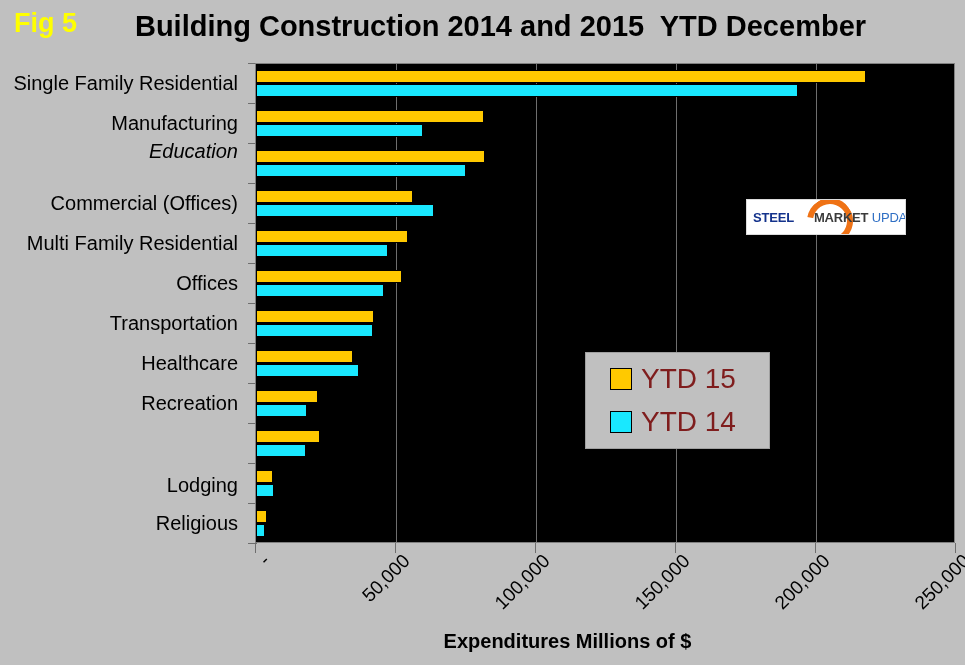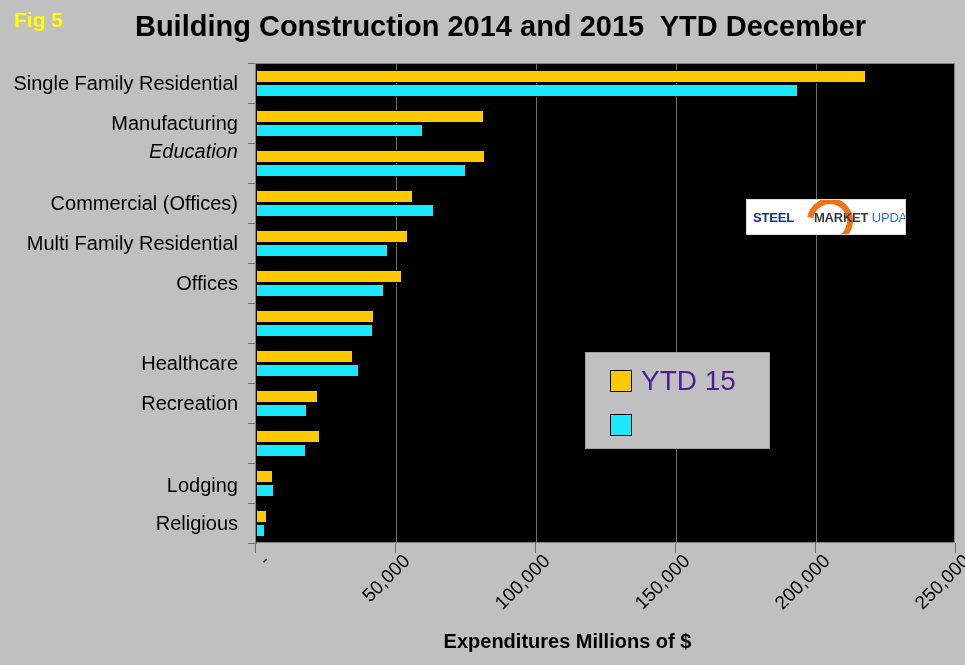--- a/index.html
+++ b/index.html
@@ -5,21 +5,21 @@
   html,body{margin:0;padding:0;}
   body{
     width:965px;height:665px;
     background:#c0c0c0;
     font-family:"Liberation Sans",sans-serif;
     overflow:hidden;
     position:relative;
   }
   #fig-label{
     position:absolute;left:14px;top:8px;
-    font-size:21px;font-weight:bold;color:#ffff00;
+    font-size:27px;font-weight:bold;color:#ffff00;
     letter-spacing:0px;
   }
   #chart-title{
     position:absolute;left:0;top:10px;width:965px;
     text-align:center;
     font-size:29px;font-weight:bold;color:#000000;
     padding-left:36px;box-sizing:border-box;
     white-space:pre;
   }
   
@@ -103,21 +103,21 @@
     display:flex;flex-direction:column;
     justify-content:space-around;
     padding:4px 0 4px 24px;
   }
   .legend-item{display:flex;align-items:center;gap:9px;}
   .legend-swatch{
     width:22px;height:22px;border:1px solid #000;box-sizing:border-box;
   }
   .legend-swatch.s15{background:#ffc900;}
   .legend-swatch.s14{background:#19e8ff;}
-  .legend-label{font-size:28px;color:#4c1d95;}
+  .legend-label{font-size:28px;color:#7f1d1d;}
   
   #logo{
     position:absolute;left:746px;top:199px;
     width:160px;height:36px;
     background:#ffffff;
     border:1px solid #dcdcdc;
     box-sizing:border-box;
     display:flex;align-items:center;
     overflow:hidden;
   }
@@ -152,20 +152,21 @@
     <div class="ycat" style="top: 60px; text-align: center;">Manufacturing</div>
     <div class="ytick" style="top: 80px;"></div>
     <div class="ycat" style="top: 88px; font-style: italic;">Education</div>
     <div class="ytick" style="top: 120px;"></div>
     <div class="ycat" style="top: 140px;">Commercial (Offices)</div>
     <div class="ytick" style="top: 160px;"></div>
     <div class="ycat" style="top: 180px;">Multi Family Residential</div>
     <div class="ytick" style="top: 200px;"></div>
     <div class="ycat" style="top: 220px;">Offices</div>
     <div class="ytick" style="top: 240px;"></div>
+    <div class="ycat" style="top: 260px;">Transportation</div>
     <div class="ytick" style="top: 280px;"></div>
     <div class="ycat" style="top: 300px;">Healthcare</div>
     <div class="ytick" style="top: 320px;"></div>
     <div class="ycat" style="top: 340px;">Recreation</div>
     <div class="ytick" style="top: 360px;"></div>
     <div class="ycat" style="top: 380px; margin-top: 42px;">Lodging</div>
     <div class="ytick" style="top: 400px;"></div>
     <div class="ytick" style="top: 440px;"></div>
     <div class="ycat" style="top: 460px;">Religious</div>
     <div class="ytick" style="top: 480px;"></div>
@@ -251,20 +252,21 @@
   </div>
 <div id="xaxis-title">Expenditures Millions of $</div>
 
 <div id="legend">
   <div class="legend-item">
     <span class="legend-swatch s15"></span>
     <span class="legend-label">YTD 15</span>
   </div>
   <div class="legend-item">
     <span class="legend-swatch s14"></span>
+    <span class="legend-label">YTD 14</span>
   </div>
 </div>
 
 <div id="logo">
   <div id="logo-swoosh"></div>
   <div id="logo-text">
     <span class="lg-steel">STEEL</span><span class="lg-market">MARKET</span> <span class="lg-update">UPDATE</span>
   </div>
 </div>
 

